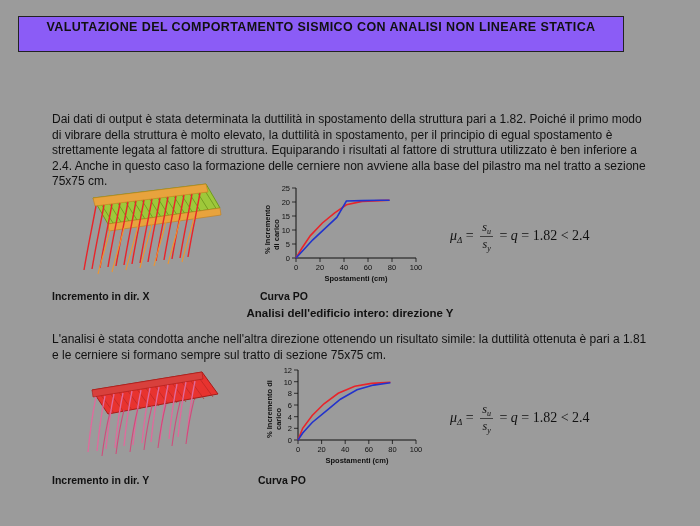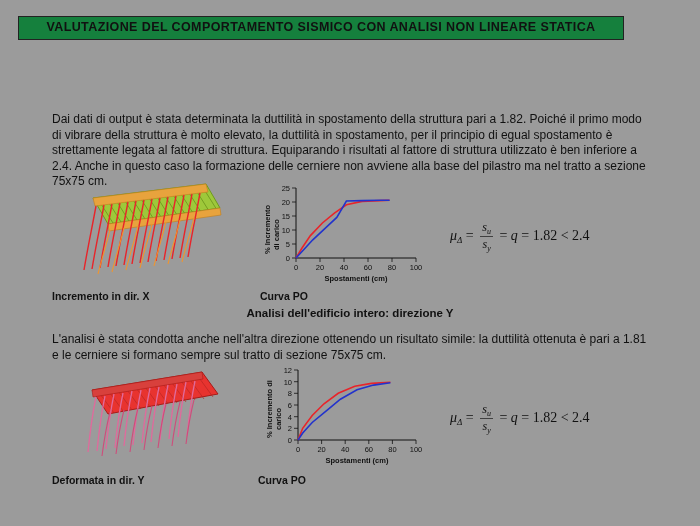--- a/index.html
+++ b/index.html
@@ -27,22 +27,22 @@
     width: 640px;
     height: 450px;
   }
 
   
   .title-banner {
     position: absolute;
     left: 18px;
     top: 16px;
     width: 606px;
-    height: 24px;
-    background: #15803d;
+    height: 36px;
+    background: #8b5cf6;
     border: 1px solid #222;
     box-sizing: border-box;
   }
   .title-banner .txt {
     position: absolute;
     left: 0; right: 0; top: 3px;
     text-align: center;
     font-size: 12.5px;
     font-weight: bold;
     letter-spacing: 0.4px;
@@ -315,21 +315,21 @@
           <path d="M64,46 C60,62 58,74 56,90"></path>
           <path d="M78,44 C74,60 72,72 70,88"></path>
           <path d="M92,42 C88,58 86,70 84,86"></path>
           <path d="M106,40 C102,56 100,68 98,84"></path>
           <path d="M120,38 C116,54 114,66 112,82"></path>
           <path d="M134,36 C130,52 128,64 126,80"></path>
         </g>
       </svg>
     </div>
 
-    <div class="caption" id="cap-def-y">Deformata in dir. Y</div>
+    <div class="caption" id="cap-def-y">Incremento in dir. Y</div>
     <div class="caption" id="cap-po-y">Curva PO</div>
 
     <div class="chart-wrap" id="chart-y">
       <svg width="175" height="102" viewBox="0 0 175 102">
         <text class="tick" x="14" y="74" transform="rotate(-90 14 74)" font-size="7.5" font-weight="bold">% Incremento di</text>
         <text class="tick" x="23" y="66" transform="rotate(-90 23 66)" font-size="7.5" font-weight="bold">carico</text>
 
         <line x1="40" y1="6" x2="40" y2="76" stroke="#111" stroke-width="1"></line>
         <line x1="40" y1="76" x2="158" y2="76" stroke="#111" stroke-width="1"></line>
 

